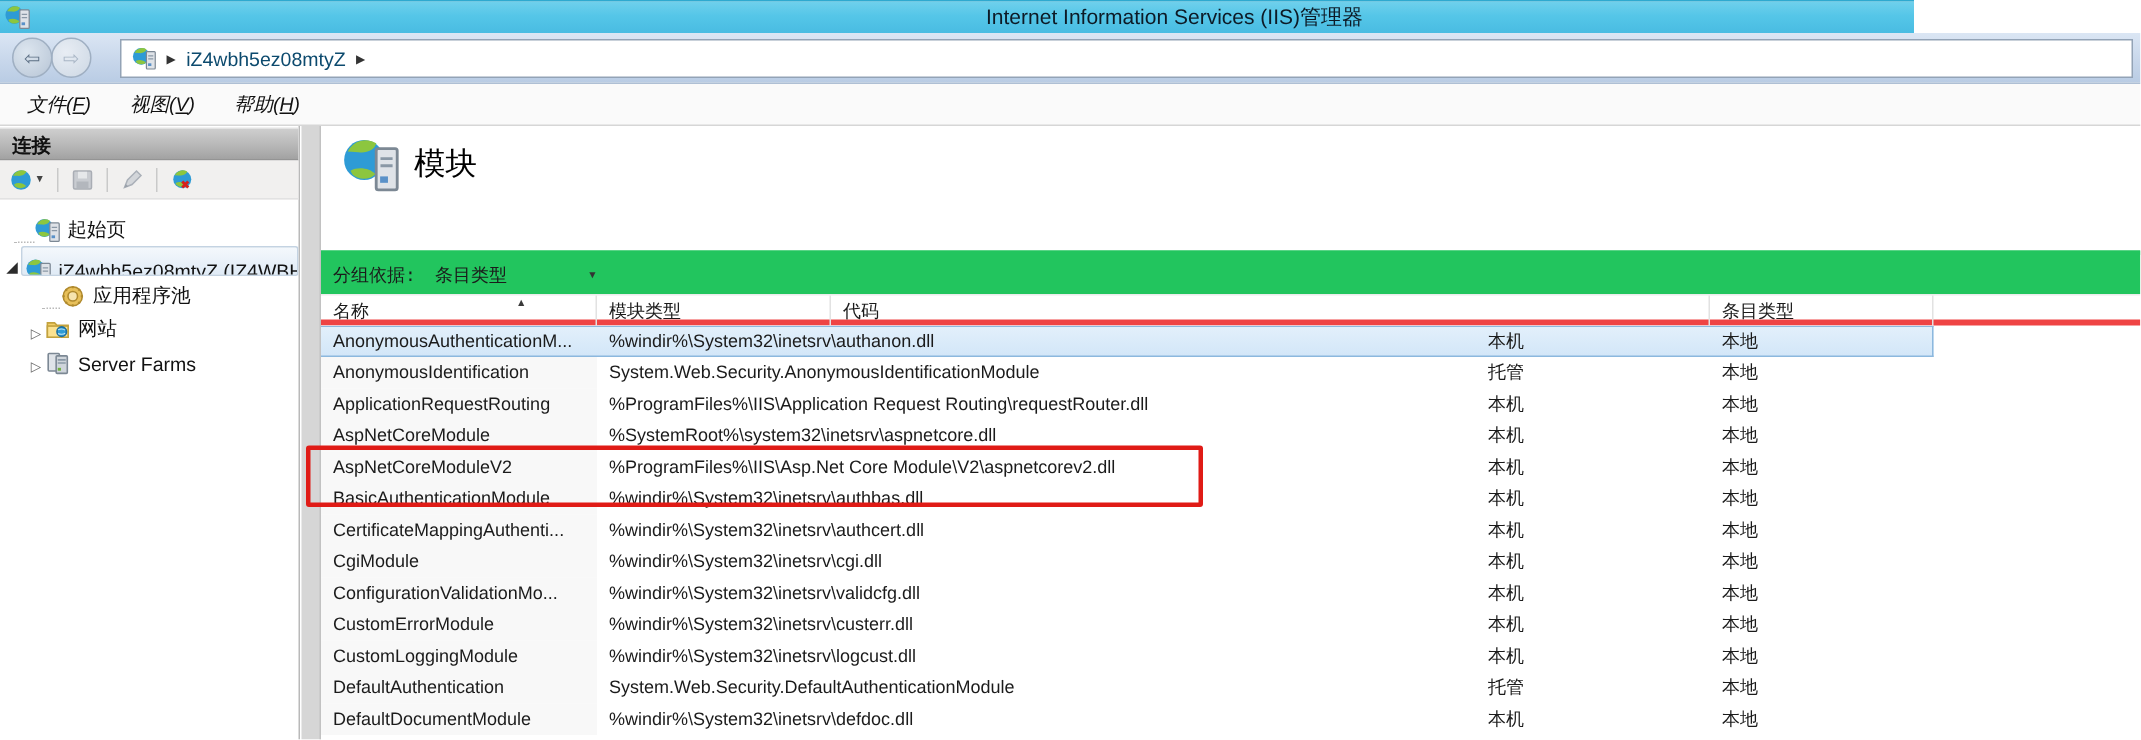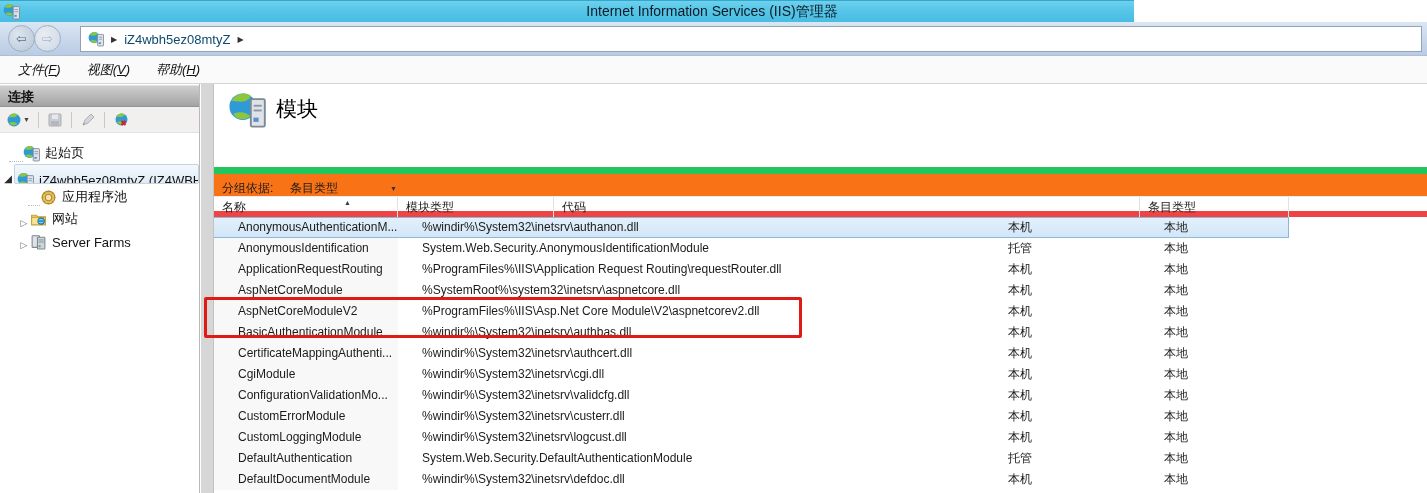--- a/index.html
+++ b/index.html
@@ -1,20 +1,20 @@
 <!DOCTYPE html>
 <html><head>
 <meta charset="utf-8">
 <style>
   * { margin:0; padding:0; box-sizing:border-box; }
   html,body { width:1427px; height:493px; overflow:hidden; }
   body { font-family:"Liberation Sans","DejaVu Sans",sans-serif; color:#1b1b1b; background:#fff; position:relative; }
 
   
-  .titlebar { position:absolute; left:0; top:0; width:1134px; height:22px;
+  .titlebar { position:absolute; left:0; top:0; width:1276px; height:22px;
     background:linear-gradient(180deg,#6fd0ec 0%,#55c6e8 45%,#49bce2 100%);
     border-top:1px solid #2ea9cf; }
   .titlebar-icon { position:absolute; left:3px; top:2px; width:17px; height:17px; }
   .titlebar-text { position:absolute; left:0; right:0; top:2px; text-align:center; text-indent:290px;
     font-size:14px; color:#0d1a26; }
 
   
   .navbar { position:absolute; left:0; top:22px; width:1427px; height:34px;
     background:linear-gradient(180deg,#dbe6f4 0%,#c8d7eb 55%,#b9cce4 100%);
     border-bottom:1px solid #aebfd4; }
@@ -59,36 +59,36 @@
   .tree-sel { display:flex; align-items:center; height:20px; padding:12px 2px 0 2px;
     background:linear-gradient(180deg,#f4f8fc,#e0ebf6); border:1px solid #c4d3e2; border-radius:2px;
     overflow:hidden; flex:1; }
   .tree-label { color:#111; }
 
   
   .feature-icon { position:absolute; left:14px; top:7px; width:38px; height:38px; }
   .feature-title { position:absolute; left:62px; top:11px; font-size:21px; color:#000; }
   .description { position:absolute; left:8px; top:57px; font-size:12px; color:#1b1b1b; }
 
-  .groupbar { position:absolute; left:0; top:83px; width:1213px; height:29px; background:#f97316;
-    border-top:7px solid #22c55e; }
+  .groupbar { position:absolute; left:0; top:83px; width:1213px; height:29px; background:#22c55e;
+    border-top:3px solid #22c55e;font-family:Liberation Mono, monospace; }
   .group-label { position:absolute; left:8px; top:0; line-height:29px; font-size:12px; color:#1b1b1b; }
   .group-dd { position:absolute; left:72px; top:3px; width:115px; height:23px; line-height:23px;
     padding-left:4px; font-size:12px; color:#1b1b1b; }
   .group-dd .caret { position:absolute; right:4px; top:0; font-size:7px; color:#333; }
 
   
   .thead { position:absolute; left:0; top:112px; width:1213px; height:21px; background:#fff;
-    border-top:1px solid #ececec; border-bottom:6px solid #ef4444; display:flex; }
+    border-top:1px solid #ececec; border-bottom:4px solid #ef4444; display:flex; }
   .th { position:relative; height:20px; line-height:20px; padding-left:8px; font-size:12px; color:#1b1b1b;
     border-right:1px solid #e2e2e2; white-space:nowrap; overflow:hidden; }
   .sort-arrow { position:absolute; left:130px; top:-4px; font-size:7px; color:#3a3a3a; }
   .tbody { position:absolute; left:0; top:133px; width:1075px; }
   .tr { display:flex; height:21px; }
-  .td { height:21px; line-height:21px; padding-left:24px; font-size:12px; white-space:nowrap; overflow:hidden; color:#1b1b1b; }
+  .td { height:21px; line-height:21px; padding-left:8px; font-size:12px; white-space:nowrap; overflow:hidden; color:#1b1b1b; }
   .col-name { width:184px; }
   .col-code { width:586px; }
   .col-mtype { width:156px; }
   .col-etype { width:149px; }
   .tr .col-name { background:#f8f8f8; }
   .tr.selected { background:linear-gradient(180deg,#e3f0fb,#d2e6f8);
     box-shadow: inset 0 1px 0 #8cb8de, inset 0 -1px 0 #8cb8de, inset -1px 0 0 #8cb8de; }
   .tr.selected .col-name { background:transparent; }
 
   

